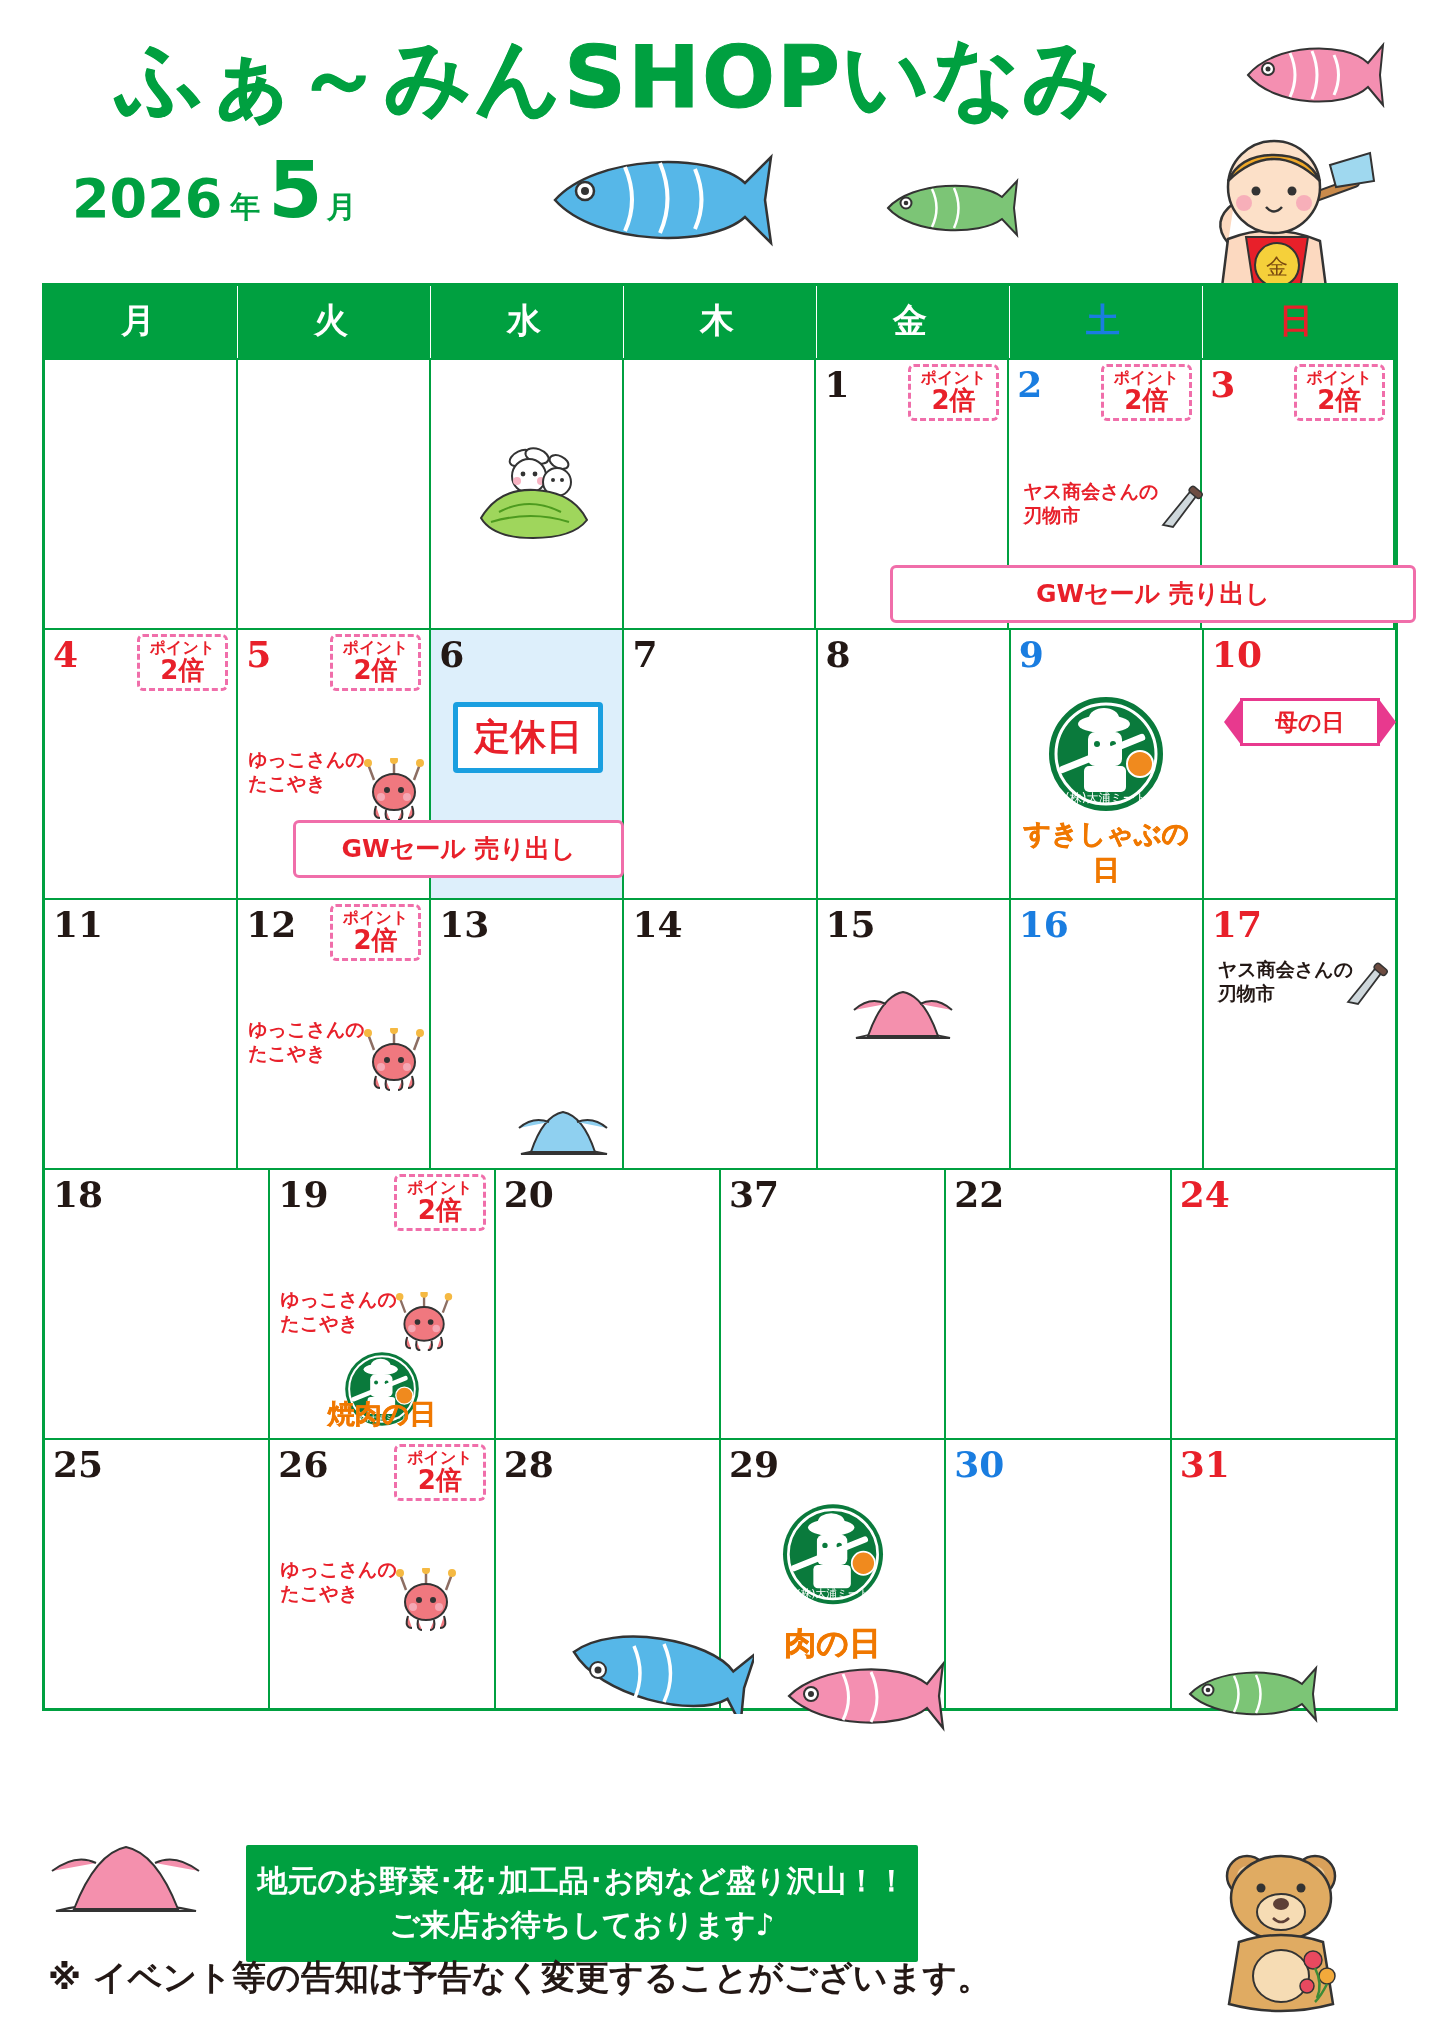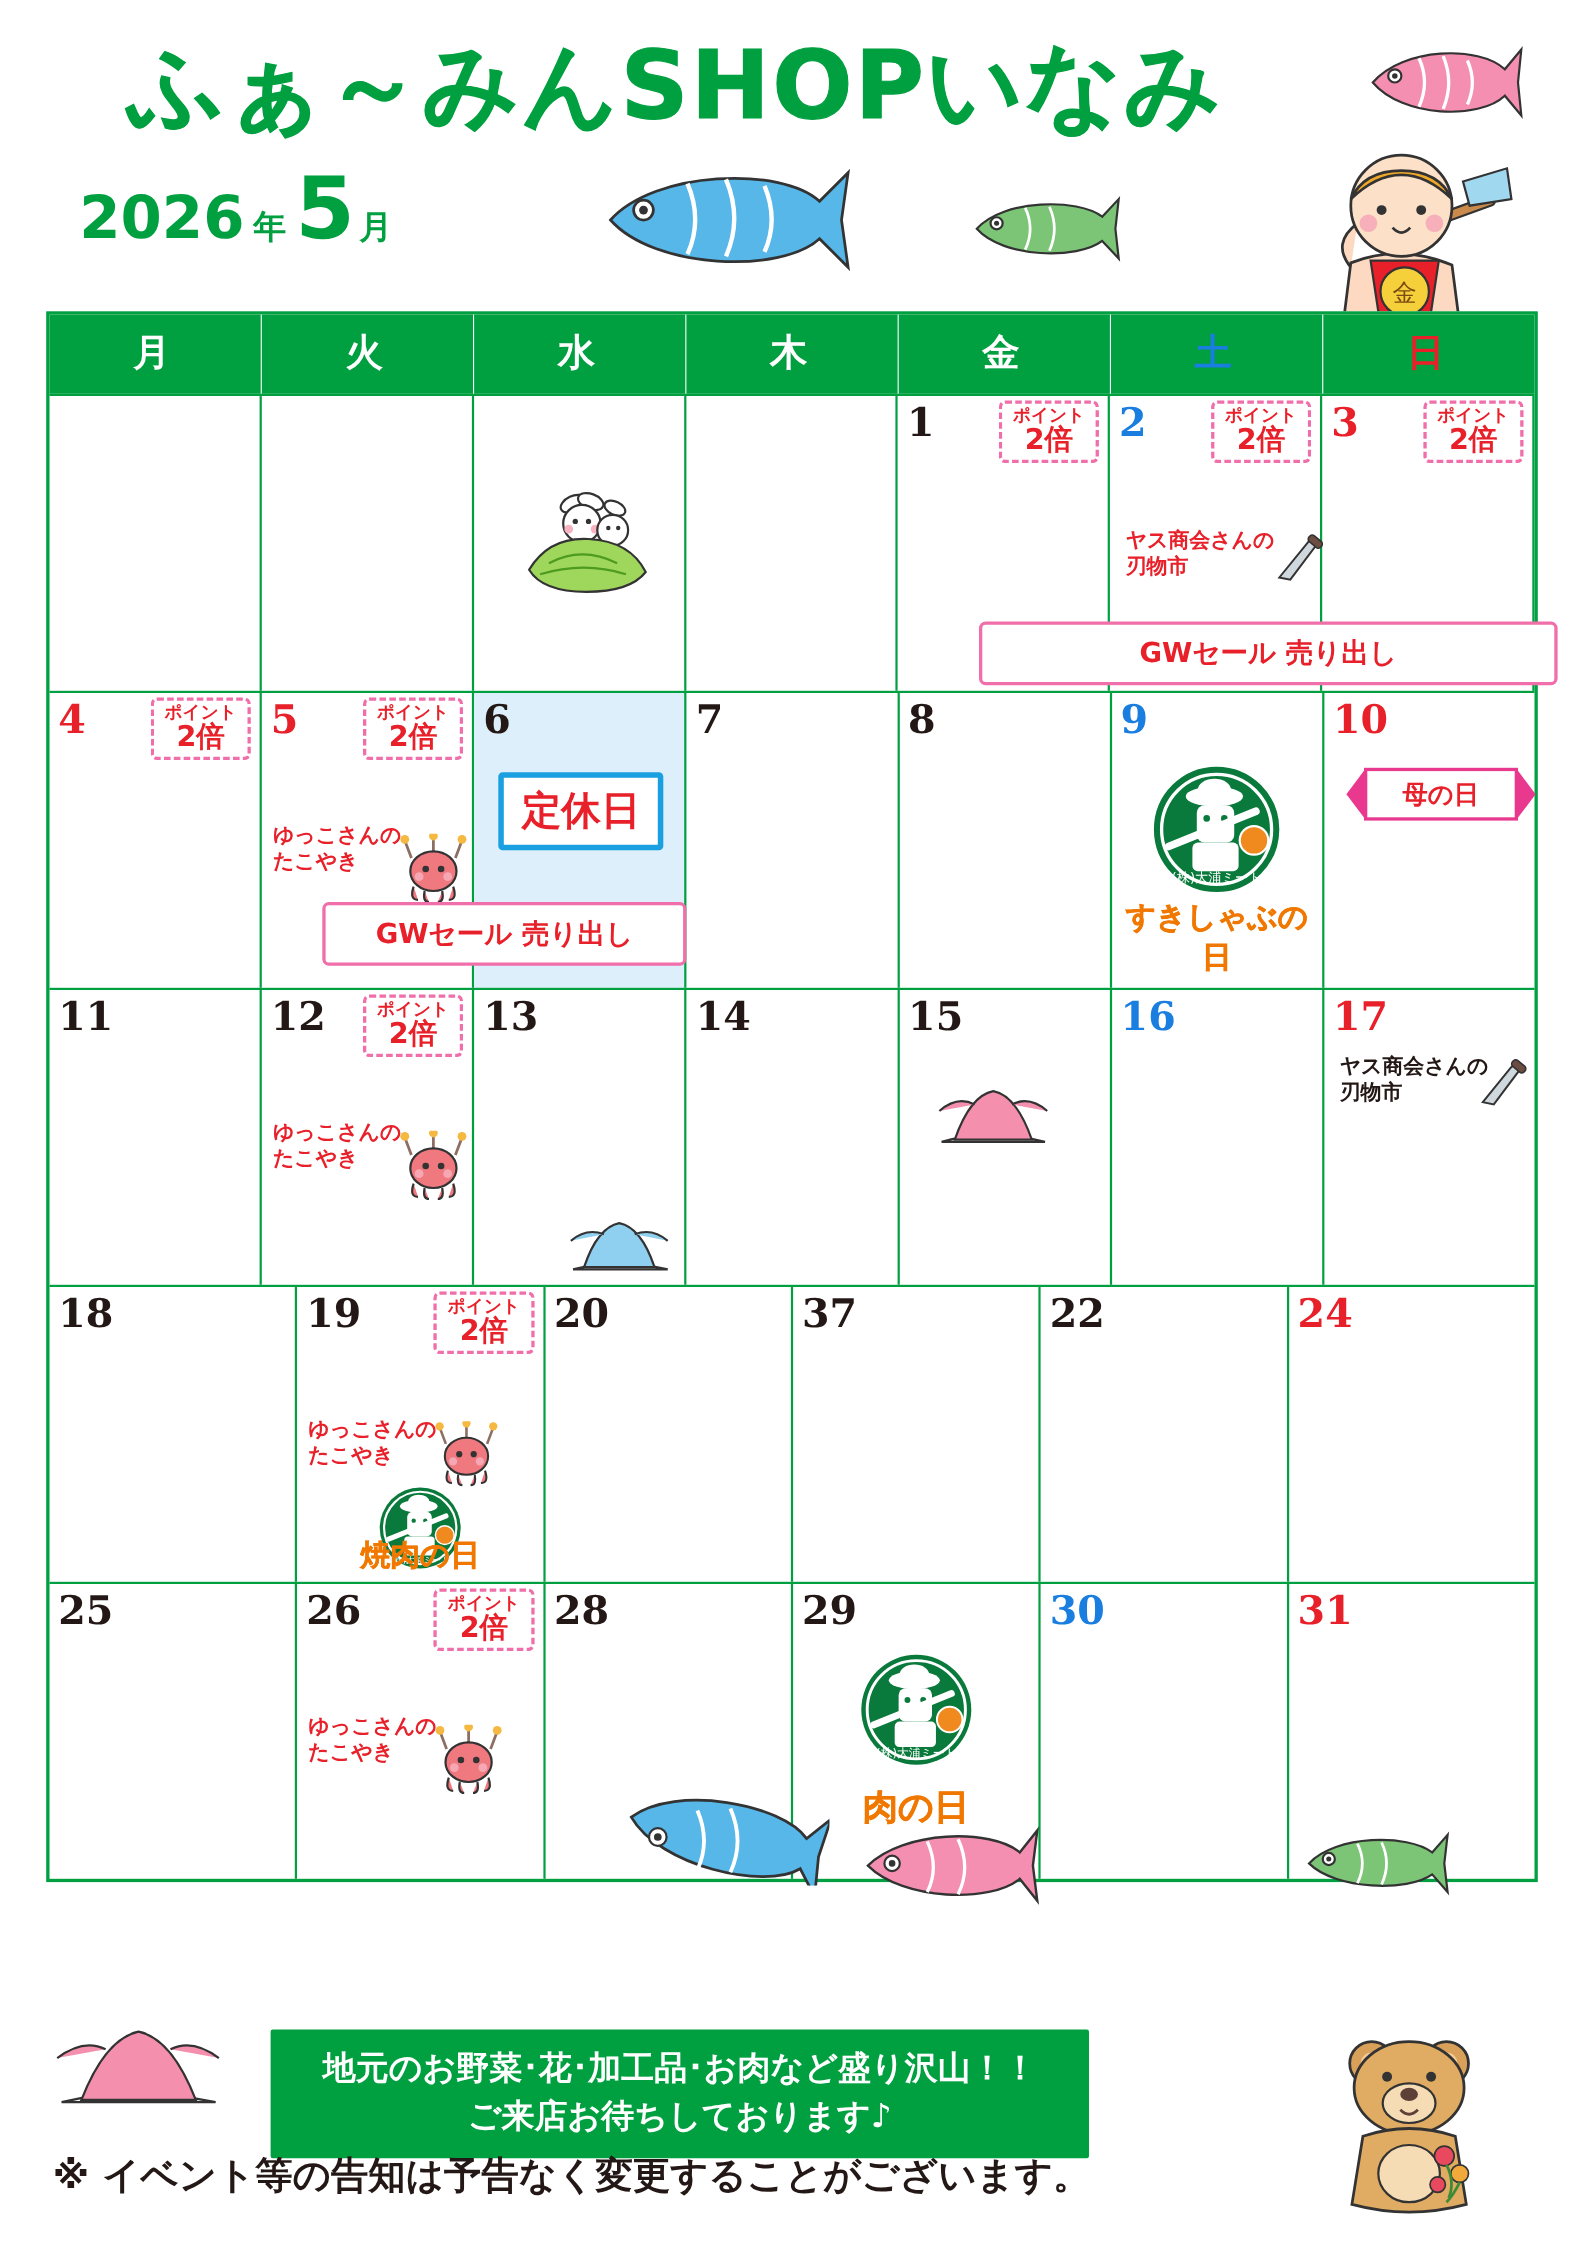--- a/index.html
+++ b/index.html
@@ -151,21 +151,21 @@
     position:absolute;left:0;right:0;text-align:center;
     font-size:27px;font-weight:bold;
     color:#f07800;
     -webkit-text-stroke:0.5px #f07800;
   }
   .meatday.sukiyaki{bottom:10px;color:#f07800;}
   .logo-wrap{position:absolute;left:50%;transform:translateX(-50%);}
 
   
   .foot-band{
-    position:absolute;left:246px;top:1845px;width:744px;
+    position:absolute;left:246px;top:1845px;width:672px;
     background:#00a040;color:#fff;text-align:center;
     padding:14px 0 16px;
     font-size:30px;font-weight:bold;line-height:1.45;
     border-radius:2px;
   }
   .foot-note{
     position:absolute;left:48px;top:1955px;
     font-size:34px;font-weight:bold;color:#231815;
   }
   .bear{position:absolute;right:60px;top:1840px;}

